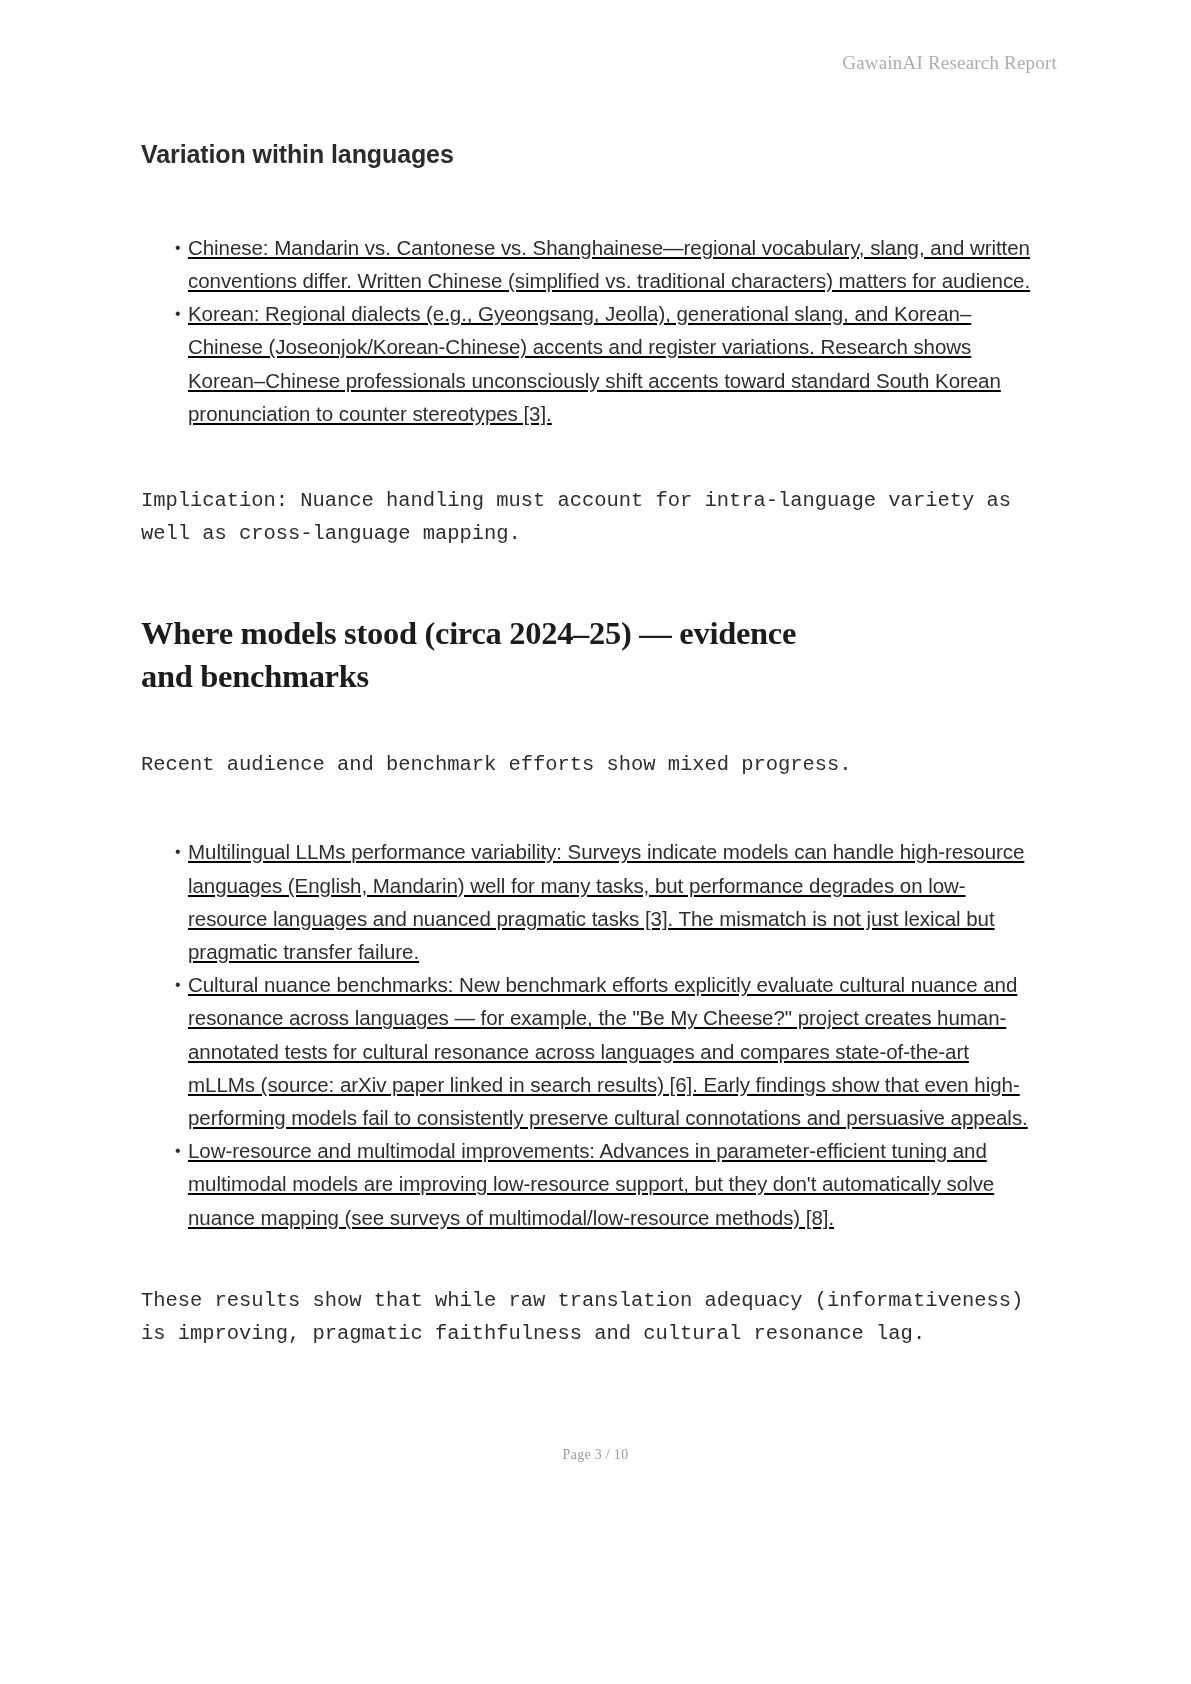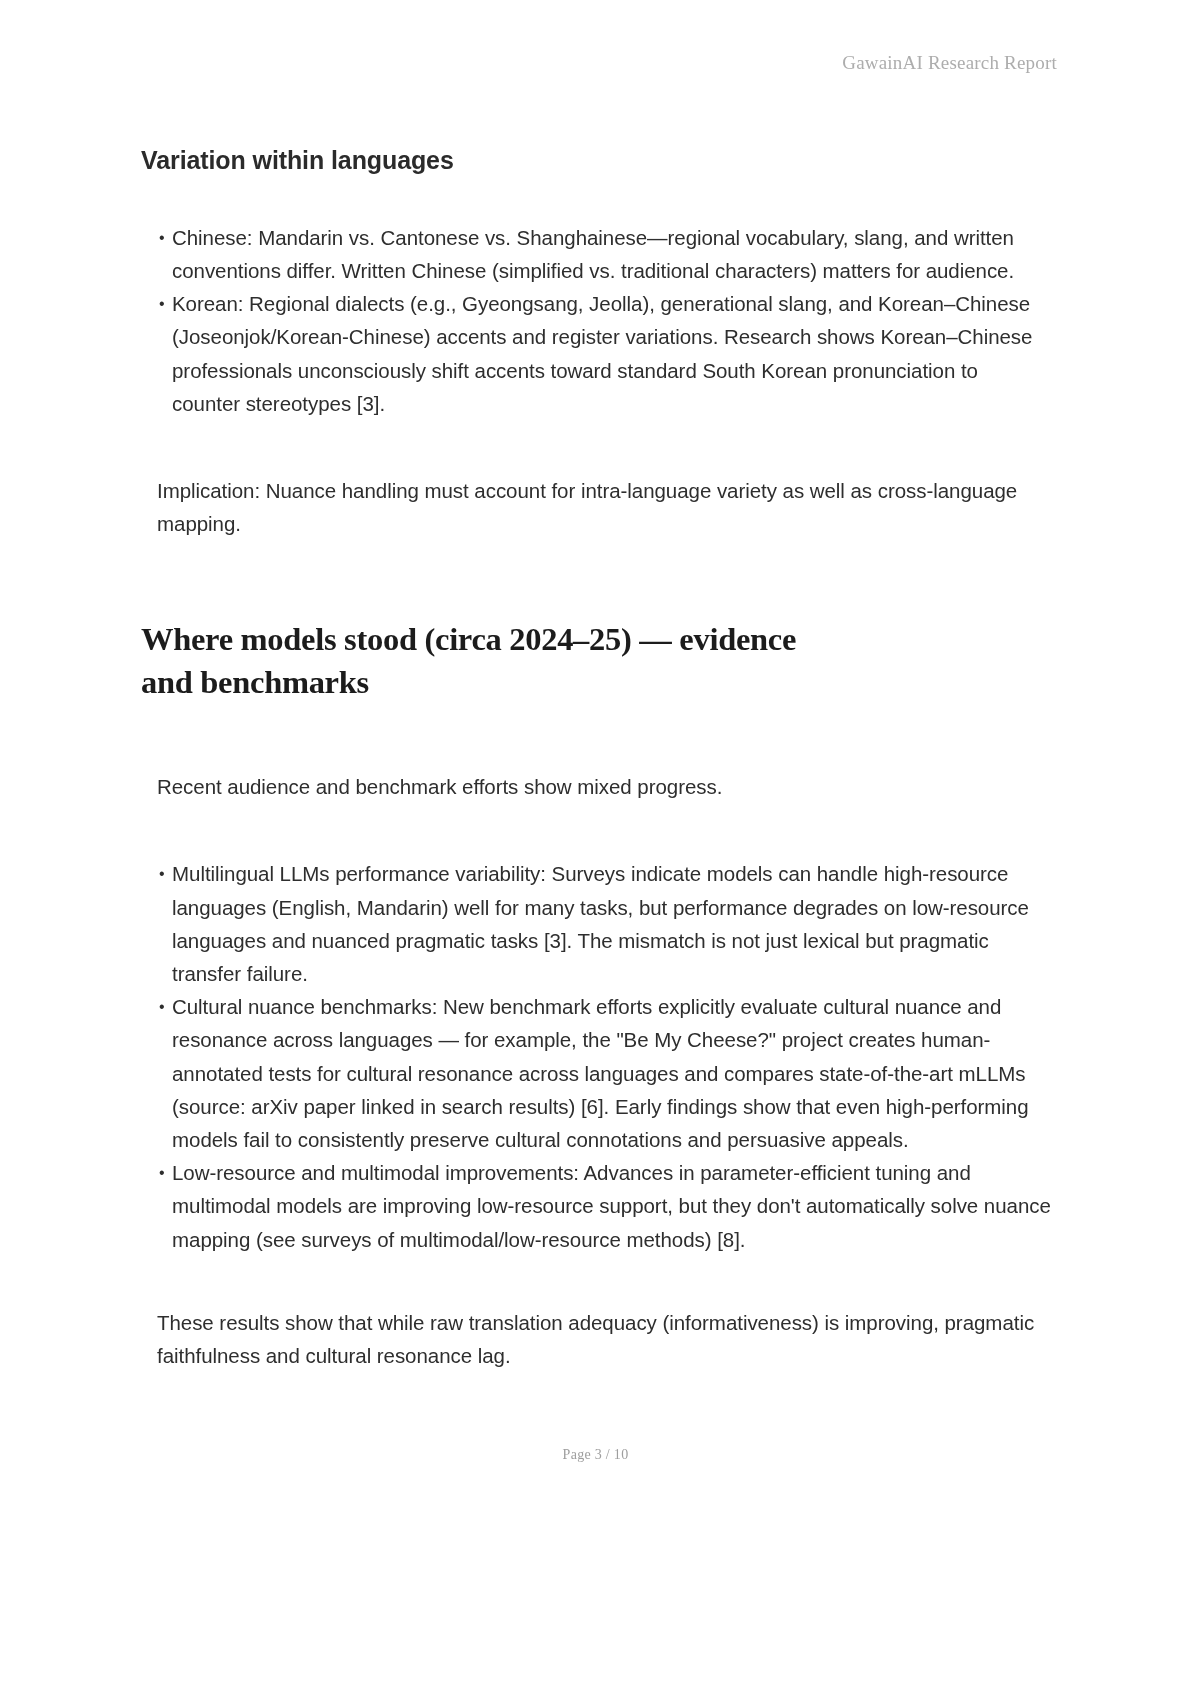--- a/index.html
+++ b/index.html
@@ -36,49 +36,50 @@
     left: 141px;
     top: 128px;
     width: 910px;
   }
 
   h2.section-title {
     font-family: "Liberation Sans", sans-serif;
     font-size: 25px;
     font-weight: bold;
     color: #2b2b2b;
-    margin: 16px 0 0 0;
+    margin: 10px 0 0 0;
     line-height: 1.35;
     letter-spacing: -0.1px;
   }
 
   h1.chapter-title {
     font-family: Liberation Serif, serif;
     font-size: 32.5px;
     font-weight: bold;
     color: #1c1c1c;
     margin: 0;
     line-height: 1.32;
     letter-spacing: -0.3px;
     max-width: 700px;
   }
 
   p.body-text {
-    font-family: Liberation Sans, sans-serif;
+    font-family: Liberation Mono, monospace;
     font-size: 20.5px;
     color: #2e2e2e;
     line-height: 1.62;
-    margin: 16px;
+    margin: 0;
     letter-spacing: -0.05px;
   }
 
   ul.bullet-list {
     list-style: none;
-    margin: 0;
+    margin: 16px;
     padding: 0;
+    text-decoration: underline;
   }
   ul.bullet-list > li {
     position: relative;
     padding-left: 31px;
     font-family: "Liberation Sans", sans-serif;
     font-size: 20.5px;
     color: #2e2e2e;
     line-height: 1.62;
     letter-spacing: -0.05px;
     margin: 0 0 0 0;

